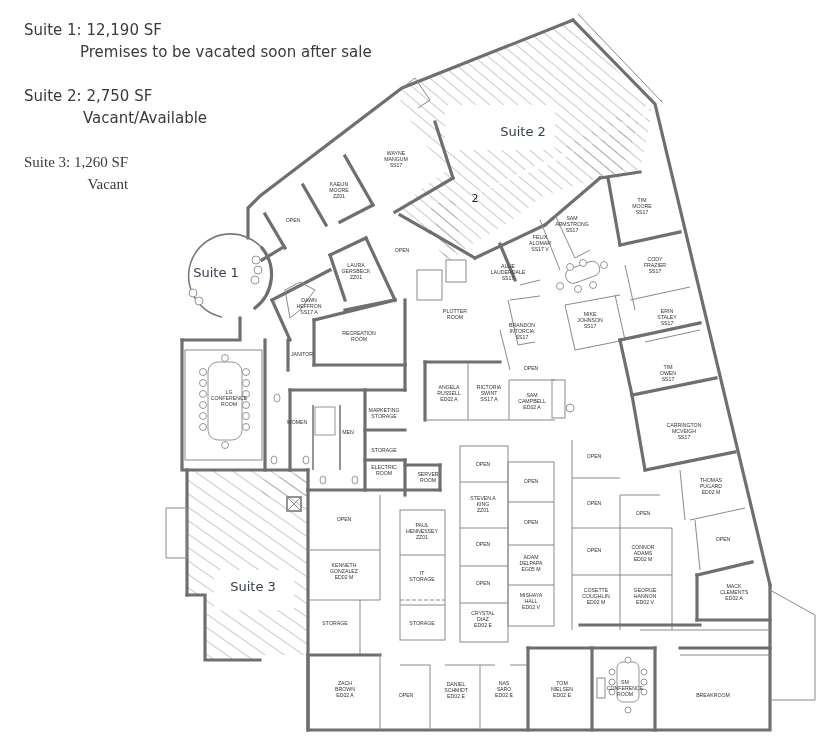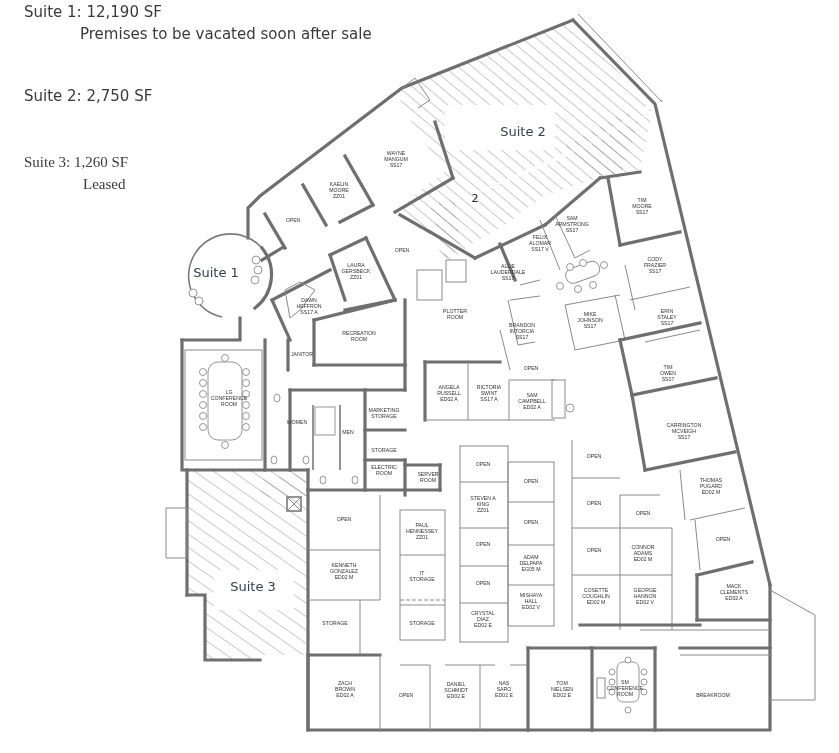--- a/index.html
+++ b/index.html
@@ -1,39 +1,40 @@
 <!DOCTYPE html>
 <html><head>
 <meta charset="utf-8">
 <style>
   html,body{margin:0;padding:0;background:#ffffff;}
   body{width:839px;height:753px;position:relative;overflow:hidden;font-family:"Liberation Sans",sans-serif;}
   .legend{position:absolute;left:24px;color:#3a3a3a;font-family:"DejaVu Sans",sans-serif;font-size:15px;line-height:22px;}
-  .legend .sub{display:block;margin-left:56px;}
+  .legend .sub{display:block;margin-left:56px;text-align:right;}
   .plan{position:absolute;left:0;top:0;}
   .rl{font-family:"Liberation Sans",sans-serif;font-size:5.2px;fill:#333;text-anchor:middle;}
   .suite{font-family:"DejaVu Sans",sans-serif;font-size:13px;fill:#34404d;text-anchor:middle;}
   .w{stroke:#6f6f6f;stroke-width:3.2;fill:none;stroke-linecap:square;}
   .wt{stroke:#7a7a7a;stroke-width:1.6;fill:none;}
   .thin{stroke:#8a8a8a;stroke-width:1;fill:none;}
   .furn{stroke:#8a8a8a;stroke-width:0.9;fill:#fff;}
 </style>
 </head>
 <body>
 
-<div class="legend" style="top:1px;">
+<div class="legend" style="top:19px;">
   <span>Suite 1: 12,190 SF</span>
   <span class="sub">Premises to be vacated soon after sale</span>
 </div>
 <div class="legend" style="top:85px;">
   <span>Suite 2: 2,750 SF</span>
+  <span class="sub" style="margin-left:59px">Vacant/Available</span>
 </div>
 <div class="legend" style="top:151px;font-family:Liberation Serif, serif;">
   <span>Suite 3: 1,260 SF</span>
-  <span class="sub" style="margin-left:59px">Leased</span>
+  <span class="sub" style="margin-left:59px">Vacant</span>
 </div>
 
 <svg class="plan" width="839" height="753" viewBox="0 0 839 753">
   <defs>
     <pattern id="hatch" patternUnits="userSpaceOnUse" width="9" height="9" patternTransform="rotate(-50)">
       <line x1="0" y1="0" x2="0" y2="9" stroke="#7a7a7a" stroke-width="0.8"></line>
     </pattern>
     <pattern id="hatch3" patternUnits="userSpaceOnUse" width="11" height="11" patternTransform="rotate(-55)">
       <line x1="0" y1="0" x2="0" y2="11" stroke="#7a7a7a" stroke-width="0.8"></line>
     </pattern>

